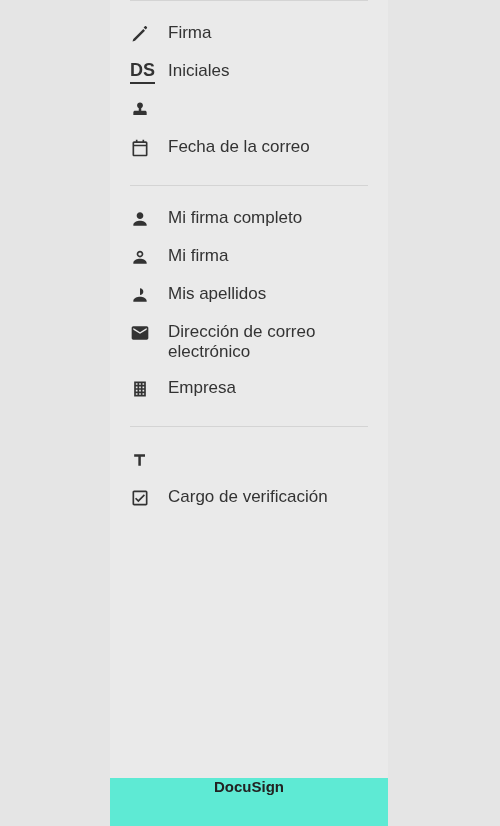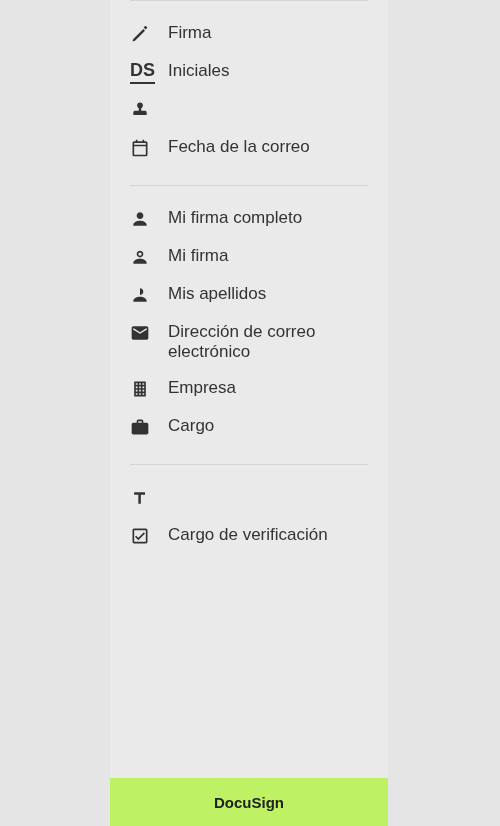--- a/index.html
+++ b/index.html
@@ -4,21 +4,21 @@
 <style>
   html,body{margin:0;padding:0;width:500px;height:826px;background:#e5e5e5;font-family:-apple-system,BlinkMacSystemFont,"Segoe UI",Helvetica,Arial,sans-serif;color:#333;}
   .panel{position:absolute;left:110px;top:0;width:278px;height:826px;background:#eaeaea;}
   .heading{padding:28px 28px 16px 28px;font-size:15px;font-weight:700;letter-spacing:2px;color:#333;}
   .sep{height:1px;background:#d4d4d4;margin:0 20px;}
   .group{padding:14px 20px 18px 20px;}
   .field{display:flex;align-items:flex-start;padding:8px 0;cursor:pointer;}
   .ficon{width:28px;height:22px;flex:0 0 28px;display:flex;align-items:center;justify-content:flex-start;color:#333;}
   .ficon svg{width:20px;height:20px;fill:#333;}
   .flabel{font-size:17px;color:#333;margin-left:10px;line-height:20px;flex:1;}
-  .footer{position:absolute;bottom:0;left:0;right:0;height:48px;background:#bef264;display:flex;align-items:center;justify-content:center;}
+  .footer{position:absolute;bottom:0;left:0;right:0;height:48px;background:#5eead4;display:flex;justify-content:center;}
   .footer-logo{font-weight:700;font-size:15px;color:#222;}
   .ds-badge{font-weight:700;font-size:18px;border-bottom:2px solid #333;padding-bottom:1px;}
 </style>
 </head>
 <body>
 
 <div class="panel">
 
   <div class="sep"></div>
 
@@ -100,28 +100,20 @@
 
     <div class="field">
       <span class="ficon">
         <svg viewBox="0 0 24 24">
             <path d="M5 3v18h14V3H5zm4 16H7v-2h2v2zm0-4H7v-2h2v2zm0-4H7V9h2v2zm0-4H7V5h2v2zm4 12h-2v-2h2v2zm0-4h-2v-2h2v2zm0-4h-2V9h2v2zm0-4h-2V5h2v2zm4 12h-2v-2h2v2zm0-4h-2v-2h2v2zm0-4h-2V9h2v2zm0-4h-2V5h2v2z"></path>
           </svg>
       </span>
       <span class="flabel">Empresa</span>
     </div>
 
-    <div class="field">
-      <span class="ficon">
-        <svg viewBox="0 0 24 24">
-            <path d="M20 7h-4V5c0-1.1-.9-2-2-2h-4C8.9 3 8 3.9 8 5v2H4c-1.1 0-2 .9-2 2v10c0 1.1.9 2 2 2h16c1.1 0 2-.9 2-2V9c0-1.1-.9-2-2-2zm-6 0h-4V5h4v2z"></path>
-          </svg>
-      </span>
-      <span class="flabel">Cargo</span>
-    </div>
 
   </div>
   <div class="sep"></div>
 
   <div class="group">
 
     <div class="field">
       <span class="ficon">
         <svg viewBox="0 0 24 24">
             <path d="M5 5v3h5v11h3V8h5V5H5z"></path>

